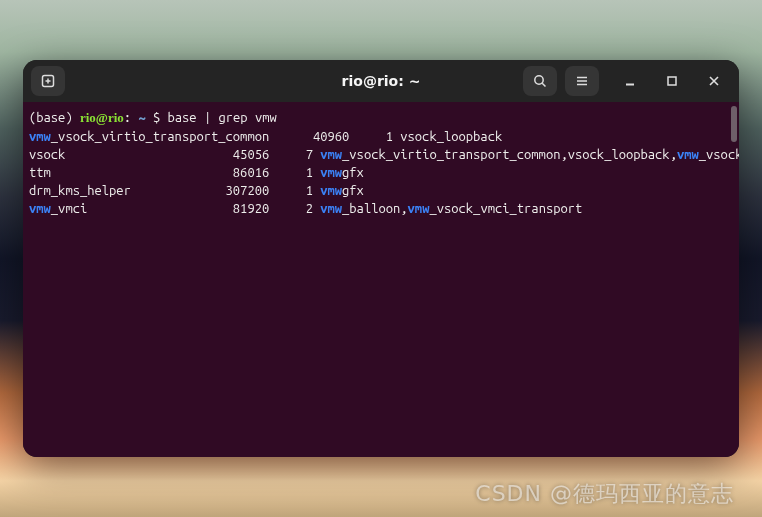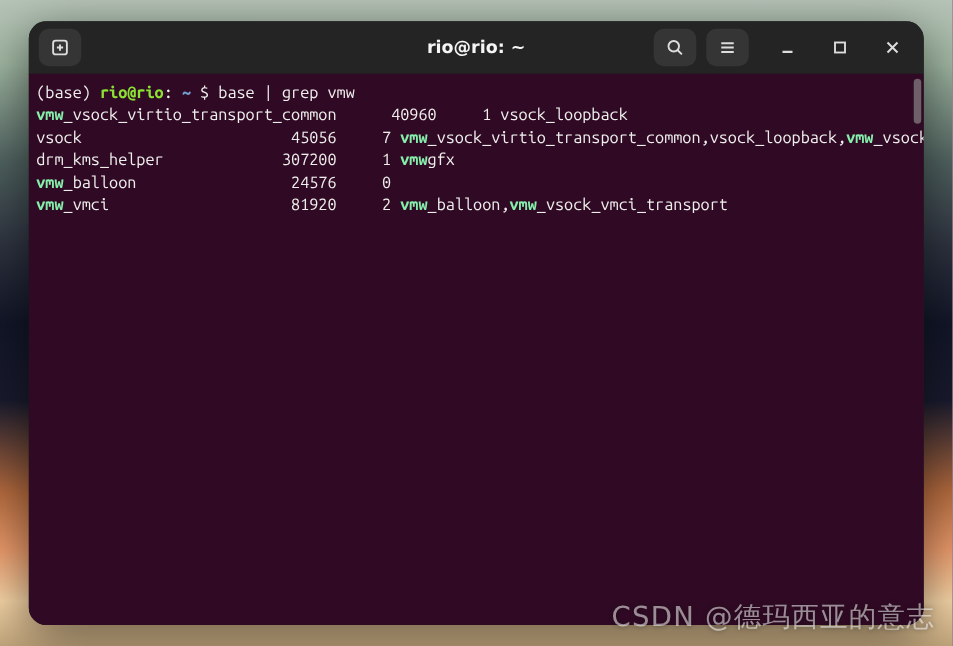--- a/index.html
+++ b/index.html
@@ -4,21 +4,21 @@
 <style>
   * { margin:0; padding:0; box-sizing:border-box; }
   html,body { width:762px; height:517px; overflow:hidden; font-family: "DejaVu Sans", sans-serif; }
   .desktop {
     width:762px; height:517px;
     background: linear-gradient(180deg,#b7c4b8 0%, #9fb6a1 10%, #506360 25%, #2e3340 38%, #121628 50%, #191b2e 62%, #b36a3e 76%, #e9996a 85%, #f5d4a6 93%, #c0a57b 100%);
     position:relative;
     display:flex; align-items:center; justify-content:center;
   }
   .window {
-    width:716px; height:483px;
+    width:716px; height:397px;
     background:#1f1f1f;
     border-radius:14px;
     box-shadow:0 10px 40px rgba(0,0,0,0.5);
     display:flex; flex-direction:column;
     overflow:hidden;
     position:relative;
   }
   .titlebar {
     height:42px; flex:0 0 42px;
     background:#242424;
@@ -46,30 +46,30 @@
     flex:1;
     background:#300a24;
     padding:6px 4px 6px 6px;
     position:relative;
     font-family: "Ubuntu Mono","DejaVu Sans Mono",monospace;
     font-size:13px; line-height:18px;
     color:#eeeeec;
     overflow:hidden;
   }
   .line { white-space:pre; }
-  .hl  { color:#86efac; font-weight:bold; }   
-  .usr { color:#8ae234; font-weight:bold; }   
+  .hl  { color:#3b82f6; font-weight:bold; }   
+  .usr { color:#8ae234; font-weight:bold;font-family:Liberation Serif, serif; }   
   .pth { color:#729fcf; font-weight:bold; }   
   .dim { color:#eeeeec;margin-top:24px; }
   .scrollbar {
     position:absolute; right:2px; top:4px; width:6px; height:36px;
     background:#6e5f69; border-radius:3px;
   }
   .watermark {
-    position:absolute; right:14px; bottom:8px;
+    position:absolute; right:28px; bottom:8px;
     color:rgba(250,250,250,0.55);
     font-size:22px; letter-spacing:1px;
     text-shadow:0 0 4px rgba(0,0,0,0.4);
     pointer-events:none;
     font-weight:400;
   }
 </style>
 </head>
 <body>
 
@@ -116,21 +116,21 @@
       </div>
       <div class="title-center">rio@rio: ~</div>
     </div>
 
     <div class="terminal">
       <div class="scrollbar"></div>
       <div id="term-lines">
           <div class="line"><span class="dim">(base) </span><span class="usr">rio@rio</span><span class="dim">: </span><span class="pth">~</span><span class="dim"> $ </span><span class="dim">base | grep vmw</span></div>
           <div class="line"><span class="hl">vmw</span>_vsock_virtio_transport_common      40960     1 vsock_loopback</div>
           <div class="line">vsock                       45056     7 <span class="hl">vmw</span>_vsock_virtio_transport_common,vsock_loopback,<span class="hl">vmw</span>_vsock_vmci_transport</div>
+          <div class="line">ttm                         86016     1 <span class="hl">vmw</span>gfx</div>
           <div class="line">drm_kms_helper             307200     1 <span class="hl">vmw</span>gfx</div>
-          <div class="line"><span class="hl">vmw</span>_balloon                 24576     0</div>
           <div class="line"><span class="hl">vmw</span>_vmci                    81920     2 <span class="hl">vmw</span>_balloon,<span class="hl">vmw</span>_vsock_vmci_transport</div>
         </div>
     </div>
   </div>
 
   <div class="watermark">CSDN @德玛西亚的意志</div>
 </div>
 
 </body></html>

